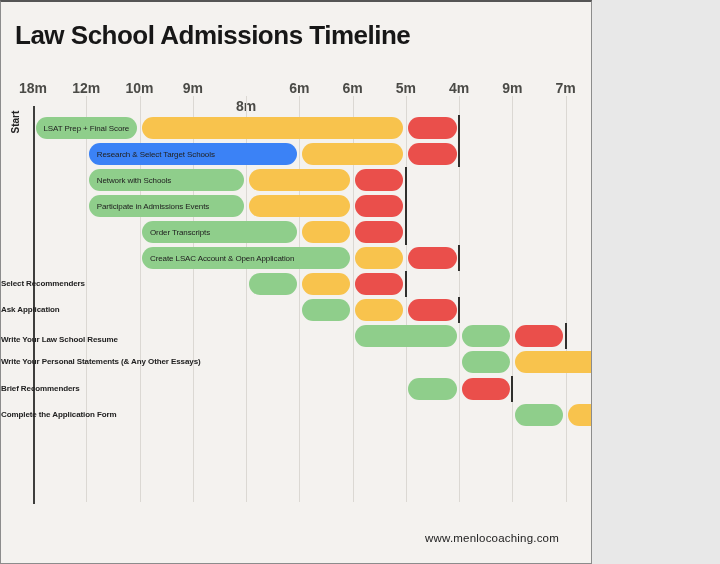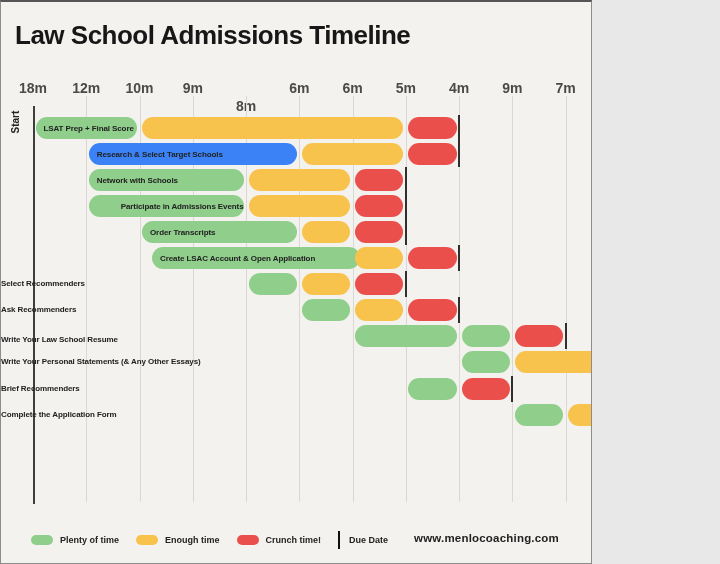--- a/index.html
+++ b/index.html
@@ -26,38 +26,38 @@
   .gridline{position:absolute;top:94px;width:1px;height:406px;background:#dbd8d3;}
   #start-line{position:absolute;top:104px;width:1.5px;height:398px;background:#3e3e3c;}
   #deadline-line{position:absolute;top:100px;width:3px;height:405px;background:#141414;}
   #start-label{
     position:absolute;left:6px;top:118px;width:16px;
     font-size:10px;font-weight:bold;color:#222;
     transform:rotate(-90deg);transform-origin:center;white-space:nowrap;
   }
   .pill{position:absolute;height:22px;border-radius:11px;display:flex;align-items:center;}
   .pill-label{
-    padding-left:8px;font-size:8px;font-weight:bold;color:#212121;
+    padding-left:8px;font-size:8px;font-weight:normal;color:#212121;
     white-space:nowrap;letter-spacing:-0.1px;
   }
   .task-label-out{
     position:absolute;height:22px;line-height:22px;text-align:left;
     font-size:8px;font-weight:bold;color:#212121;white-space:nowrap;letter-spacing:-0.1px;
   }
   .due-tick{position:absolute;width:2px;height:26px;background:#2f2f2d;}
   #legend{
     position:absolute;left:30px;top:529px;height:18px;
     display:flex;align-items:center;
   }
   .lg-swatch{width:22px;height:10px;border-radius:5px;margin-right:7px;}
   .lg-label{font-size:9px;font-weight:bold;color:#222;margin-right:17px;white-space:nowrap;}
   #due-divider{width:2px;height:18px;background:#111;margin-right:9px;}
   #website{
     position:absolute;right:32px;top:530px;
-    font-size:11.5px;font-weight:bold;color:#222;letter-spacing:0.2px;
+    font-size:11.5px;font-weight:normal;color:#222;letter-spacing:0.2px;
   }
 </style>
 </head>
 <body>
 
 <div id="canvas">
   <div id="title">Law School Admissions Timeline</div>
 
   <div id="axis-layer">
       <div class="axis-label" style="left: 32px;">18m</div>
@@ -111,52 +111,52 @@
       </div>
       <div>
         <div class="pill" style="left: 87.75px; width: 154.75px; top: 167.1px; background: rgb(143, 206, 139);">
           <span class="pill-label">Network with Schools</span>
         </div>
         <div class="pill" style="left: 247.5px; width: 101.5px; top: 167.1px; background: rgb(248, 195, 77);"></div>
         <div class="pill" style="left: 354px; width: 48.25px; top: 167.1px; background: rgb(234, 79, 75);"></div>
         <div class="due-tick" style="left: 403.75px; top: 165.1px;"></div>
       </div>
       <div>
-        <div class="pill" style="left: 87.75px; width: 154.75px; top: 193.15px; background: rgb(143, 206, 139); justify-content: flex-end;">
+        <div class="pill" style="left: 87.75px; width: 154.75px; top: 193.15px; background: rgb(143, 206, 139);">
           <span class="pill-label">Participate in Admissions Events</span>
         </div>
         <div class="pill" style="left: 247.5px; width: 101.5px; top: 193.15px; background: rgb(248, 195, 77);"></div>
         <div class="pill" style="left: 354px; width: 48.25px; top: 193.15px; background: rgb(234, 79, 75);"></div>
         <div class="due-tick" style="left: 403.75px; top: 191.15px;"></div>
       </div>
       <div>
         <div class="pill" style="left: 141px; width: 154.75px; top: 219.2px; background: rgb(143, 206, 139);">
           <span class="pill-label">Order Transcripts</span>
         </div>
         <div class="pill" style="left: 300.75px; width: 48.25px; top: 219.2px; background: rgb(248, 195, 77);"></div>
         <div class="pill" style="left: 354px; width: 48.25px; top: 219.2px; background: rgb(234, 79, 75);"></div>
         <div class="due-tick" style="left: 403.75px; top: 217.2px;"></div>
       </div>
       <div>
-        <div class="pill" style="left: 151px; width: 208px; top: 245.25px; background: rgb(143, 206, 139);">
+        <div class="pill" style="left: 141px; width: 208px; top: 245.25px; background: rgb(143, 206, 139);">
           <span class="pill-label">Create LSAC Account &amp; Open Application</span>
         </div>
         <div class="pill" style="left: 354px; width: 48.25px; top: 245.25px; background: rgb(248, 195, 77);"></div>
         <div class="pill" style="left: 407.25px; width: 48.25px; top: 245.25px; background: rgb(234, 79, 75);"></div>
         <div class="due-tick" style="left: 457px; top: 243.25px;"></div>
       </div>
       <div>
         <div class="task-label-out" style="left: 0px; width: 239px; top: 271.3px;">Select Recommenders</div>
         <div class="pill" style="left: 247.5px; width: 48.25px; top: 271.3px; background: rgb(143, 206, 139);"></div>
         <div class="pill" style="left: 300.75px; width: 48.25px; top: 271.3px; background: rgb(248, 195, 77);"></div>
         <div class="pill" style="left: 354px; width: 48.25px; top: 271.3px; background: rgb(234, 79, 75);"></div>
         <div class="due-tick" style="left: 403.75px; top: 269.3px;"></div>
       </div>
       <div>
-        <div class="task-label-out" style="left: 0px; width: 292.25px; top: 297.35px;">Ask Recommenders</div>
+        <div class="task-label-out" style="left: 0px; width: 292.25px; top: 297.35px;">Ask Application</div>
         <div class="pill" style="left: 300.75px; width: 48.25px; top: 297.35px; background: rgb(143, 206, 139);"></div>
         <div class="pill" style="left: 354px; width: 48.25px; top: 297.35px; background: rgb(248, 195, 77);"></div>
         <div class="pill" style="left: 407.25px; width: 48.25px; top: 297.35px; background: rgb(234, 79, 75);"></div>
         <div class="due-tick" style="left: 457px; top: 295.35px;"></div>
       </div>
       <div>
         <div class="task-label-out" style="left: 0px; width: 345.5px; top: 327px;">Write Your Law School Resume</div>
         <div class="pill" style="left: 354px; width: 101.5px; top: 323.4px; background: rgb(143, 206, 139);"></div>
         <div class="pill" style="left: 460.5px; width: 48.25px; top: 323.4px; background: rgb(143, 206, 139);"></div>
         <div class="pill" style="left: 513.75px; width: 48.25px; top: 323.4px; background: rgb(234, 79, 75);"></div>
@@ -177,25 +177,15 @@
       </div>
       <div>
         <div class="task-label-out" style="left: 0px; width: 505.25px; top: 401.55px;">Complete the Application Form</div>
         <div class="pill" style="left: 513.75px; width: 48.25px; top: 401.55px; background: rgb(143, 206, 139);"></div>
         <div class="pill" style="left: 567px; width: 48.25px; top: 401.55px; background: rgb(248, 195, 77);"></div>
         <div class="pill" style="left: 620.25px; width: 48.25px; top: 401.55px; background: rgb(234, 79, 75);"></div>
         <div class="due-tick" style="left: 670px; top: 399.55px;"></div>
       </div>
     </div>
 
-  <div id="legend">
-    <span class="lg-swatch" style="background: rgb(143, 206, 139);"></span>
-    <span class="lg-label">Plenty of time</span>
-    <span class="lg-swatch" style="background: rgb(248, 195, 77);"></span>
-    <span class="lg-label">Enough time</span>
-    <span class="lg-swatch" style="background: rgb(234, 79, 75);"></span>
-    <span class="lg-label">Crunch time!</span>
-    <span id="due-divider"></span>
-    <span class="lg-label">Due Date</span>
-  </div>
 
   <div id="website">www.menlocoaching.com</div>
 </div>
 
 </body></html>

